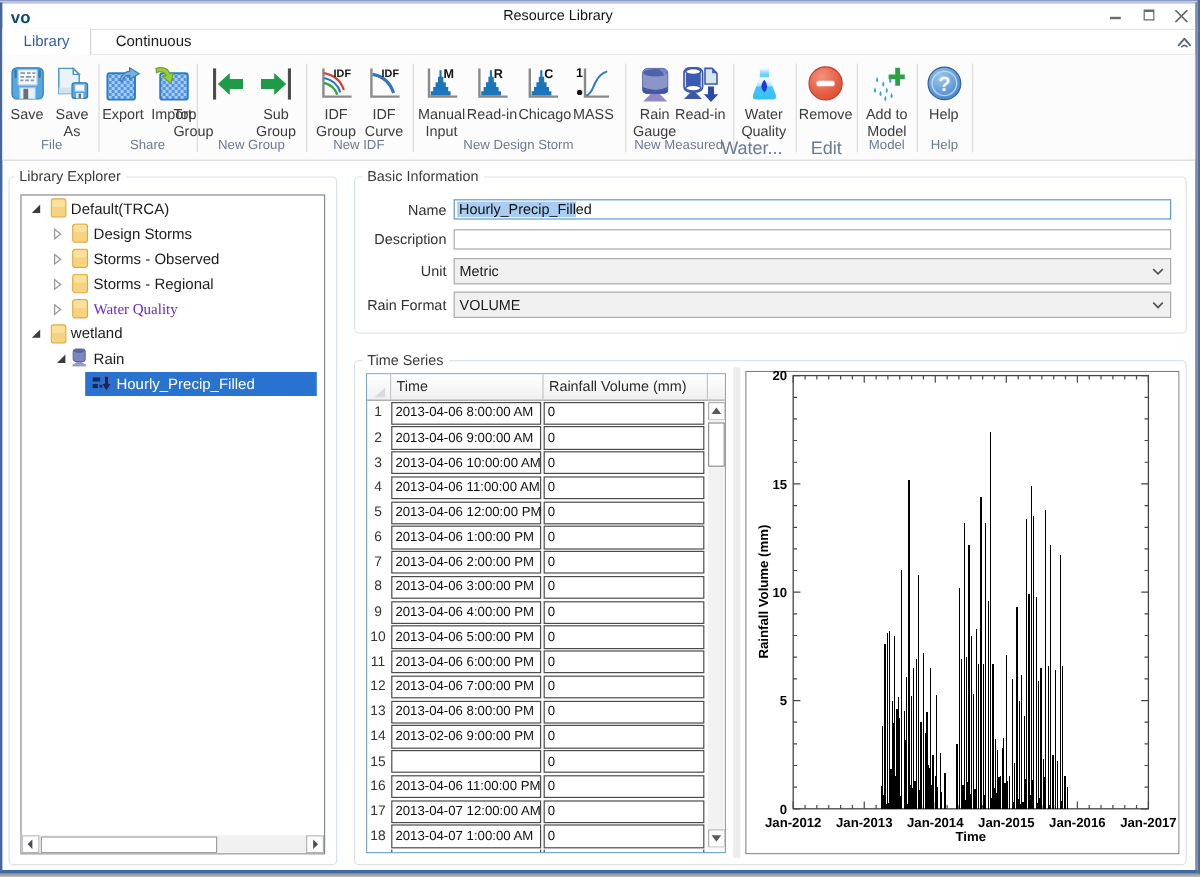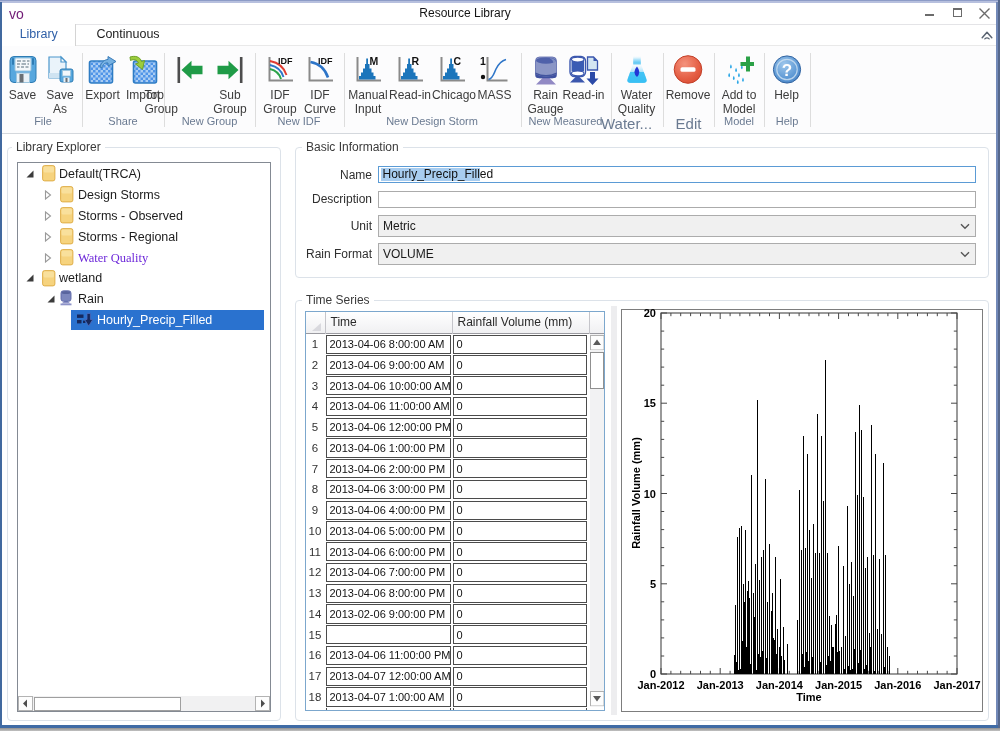--- a/index.html
+++ b/index.html
@@ -8,21 +8,21 @@
 </style></head>
 <body>
 <div class="abs" style="left:0px;top:0px;width:1000px;height:727px;background:#fff;"></div>
 <div class="abs" style="left:0px;top:0px;width:1000px;height:1px;background:#8d9cc7;"></div>
 <div class="abs" style="left:0px;top:1px;width:1000px;height:1.5px;background:#b7c0de;"></div>
 <div class="abs" style="left:0px;top:2px;width:2px;height:725px;background:#41699f;"></div>
 <div class="abs" style="left:996px;top:2px;width:2px;height:725px;background:#7289b8;"></div>
 <div class="abs" style="left:998px;top:0px;width:2px;height:731px;background:#56688c;"></div>
 <div class="abs" style="left:0px;top:725px;width:998px;height:3px;background:#3f6ba5;"></div>
 <div class="abs" style="left:0px;top:728px;width:1000px;height:3px;background:linear-gradient(#909090,#c2c2c2);"></div>
-<div class="abs" style="left:9px;top:6px;width:40px;height:16px;color:#701a75;font-weight:normal;font-size:14px;letter-spacing:0px;">vo</div>
+<div class="abs" style="left:9px;top:6px;width:40px;height:16px;color:#0c4a6e;font-weight:bold;font-size:14px;letter-spacing:0px;">vo</div>
 <div class="abs" style="left:0px;top:6px;width:930px;height:14px;font-size:12px;color:#151515;text-align:center;">Resource Library</div>
 <div class="abs" style="left:925px;top:14px;width:9px;height:2px;background:#6b6b6b;"></div>
 <div class="abs" style="left:952.5px;top:8px;width:9px;height:9px;border:1px solid #6b6b6b;border-top:2.5px solid #6b6b6b;background:#fff;"></div>
 <svg class="abs" style="left:979px;top:8px;" width="11" height="11">
     <path d="M0.5 0.5 L10.5 10.5 M10.5 0.5 L0.5 10.5" stroke="#6b6b6b" stroke-width="1.4"></path>
   </svg>
 <div class="abs" style="left:2px;top:24px;width:994px;height:1px;background:#e4e4e7;"></div>
 <div class="abs" style="left:2px;top:24px;width:73.5px;height:22px;background:#fff;border-right:1px solid #d4d4d4;"></div>
 <div class="abs" style="left:2px;top:24px;width:73.5px;height:21px;font-size:12.5px;color:#3060a8;text-align:center;line-height:21px;">Library</div>
 <div class="abs" style="left:90px;top:24px;width:76px;height:21px;font-size:12.5px;color:#1c1c1c;text-align:center;line-height:21px;">Continuous</div>

